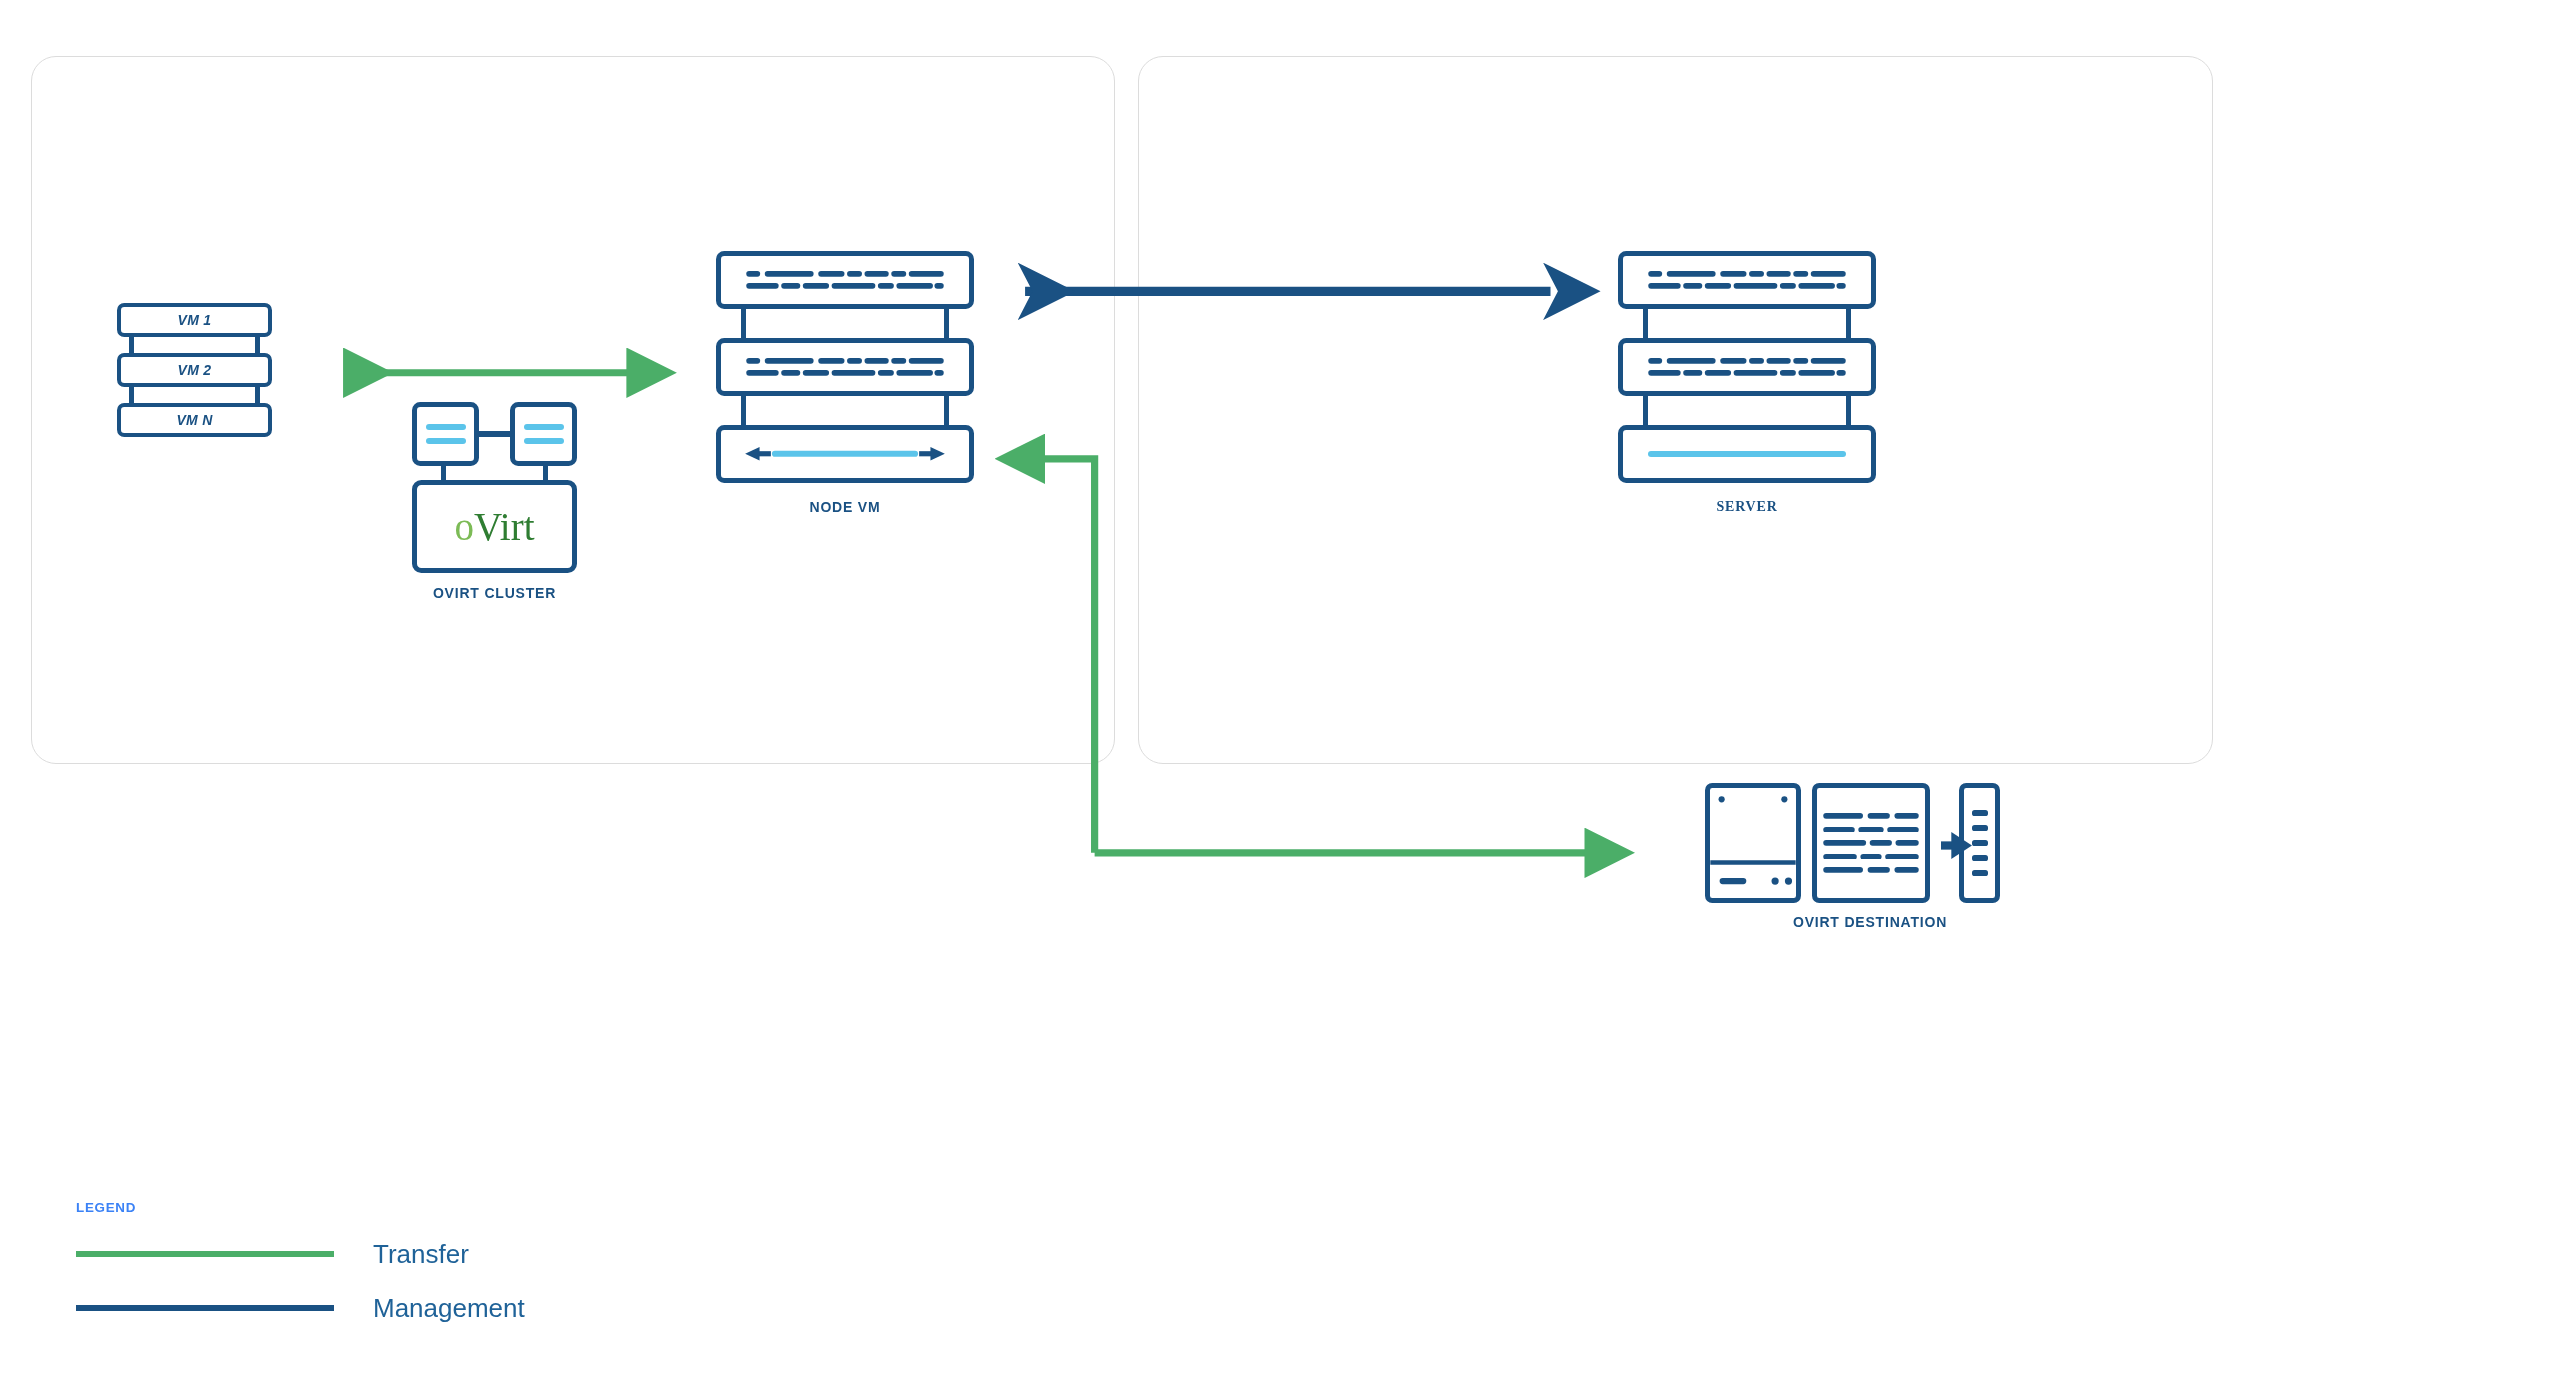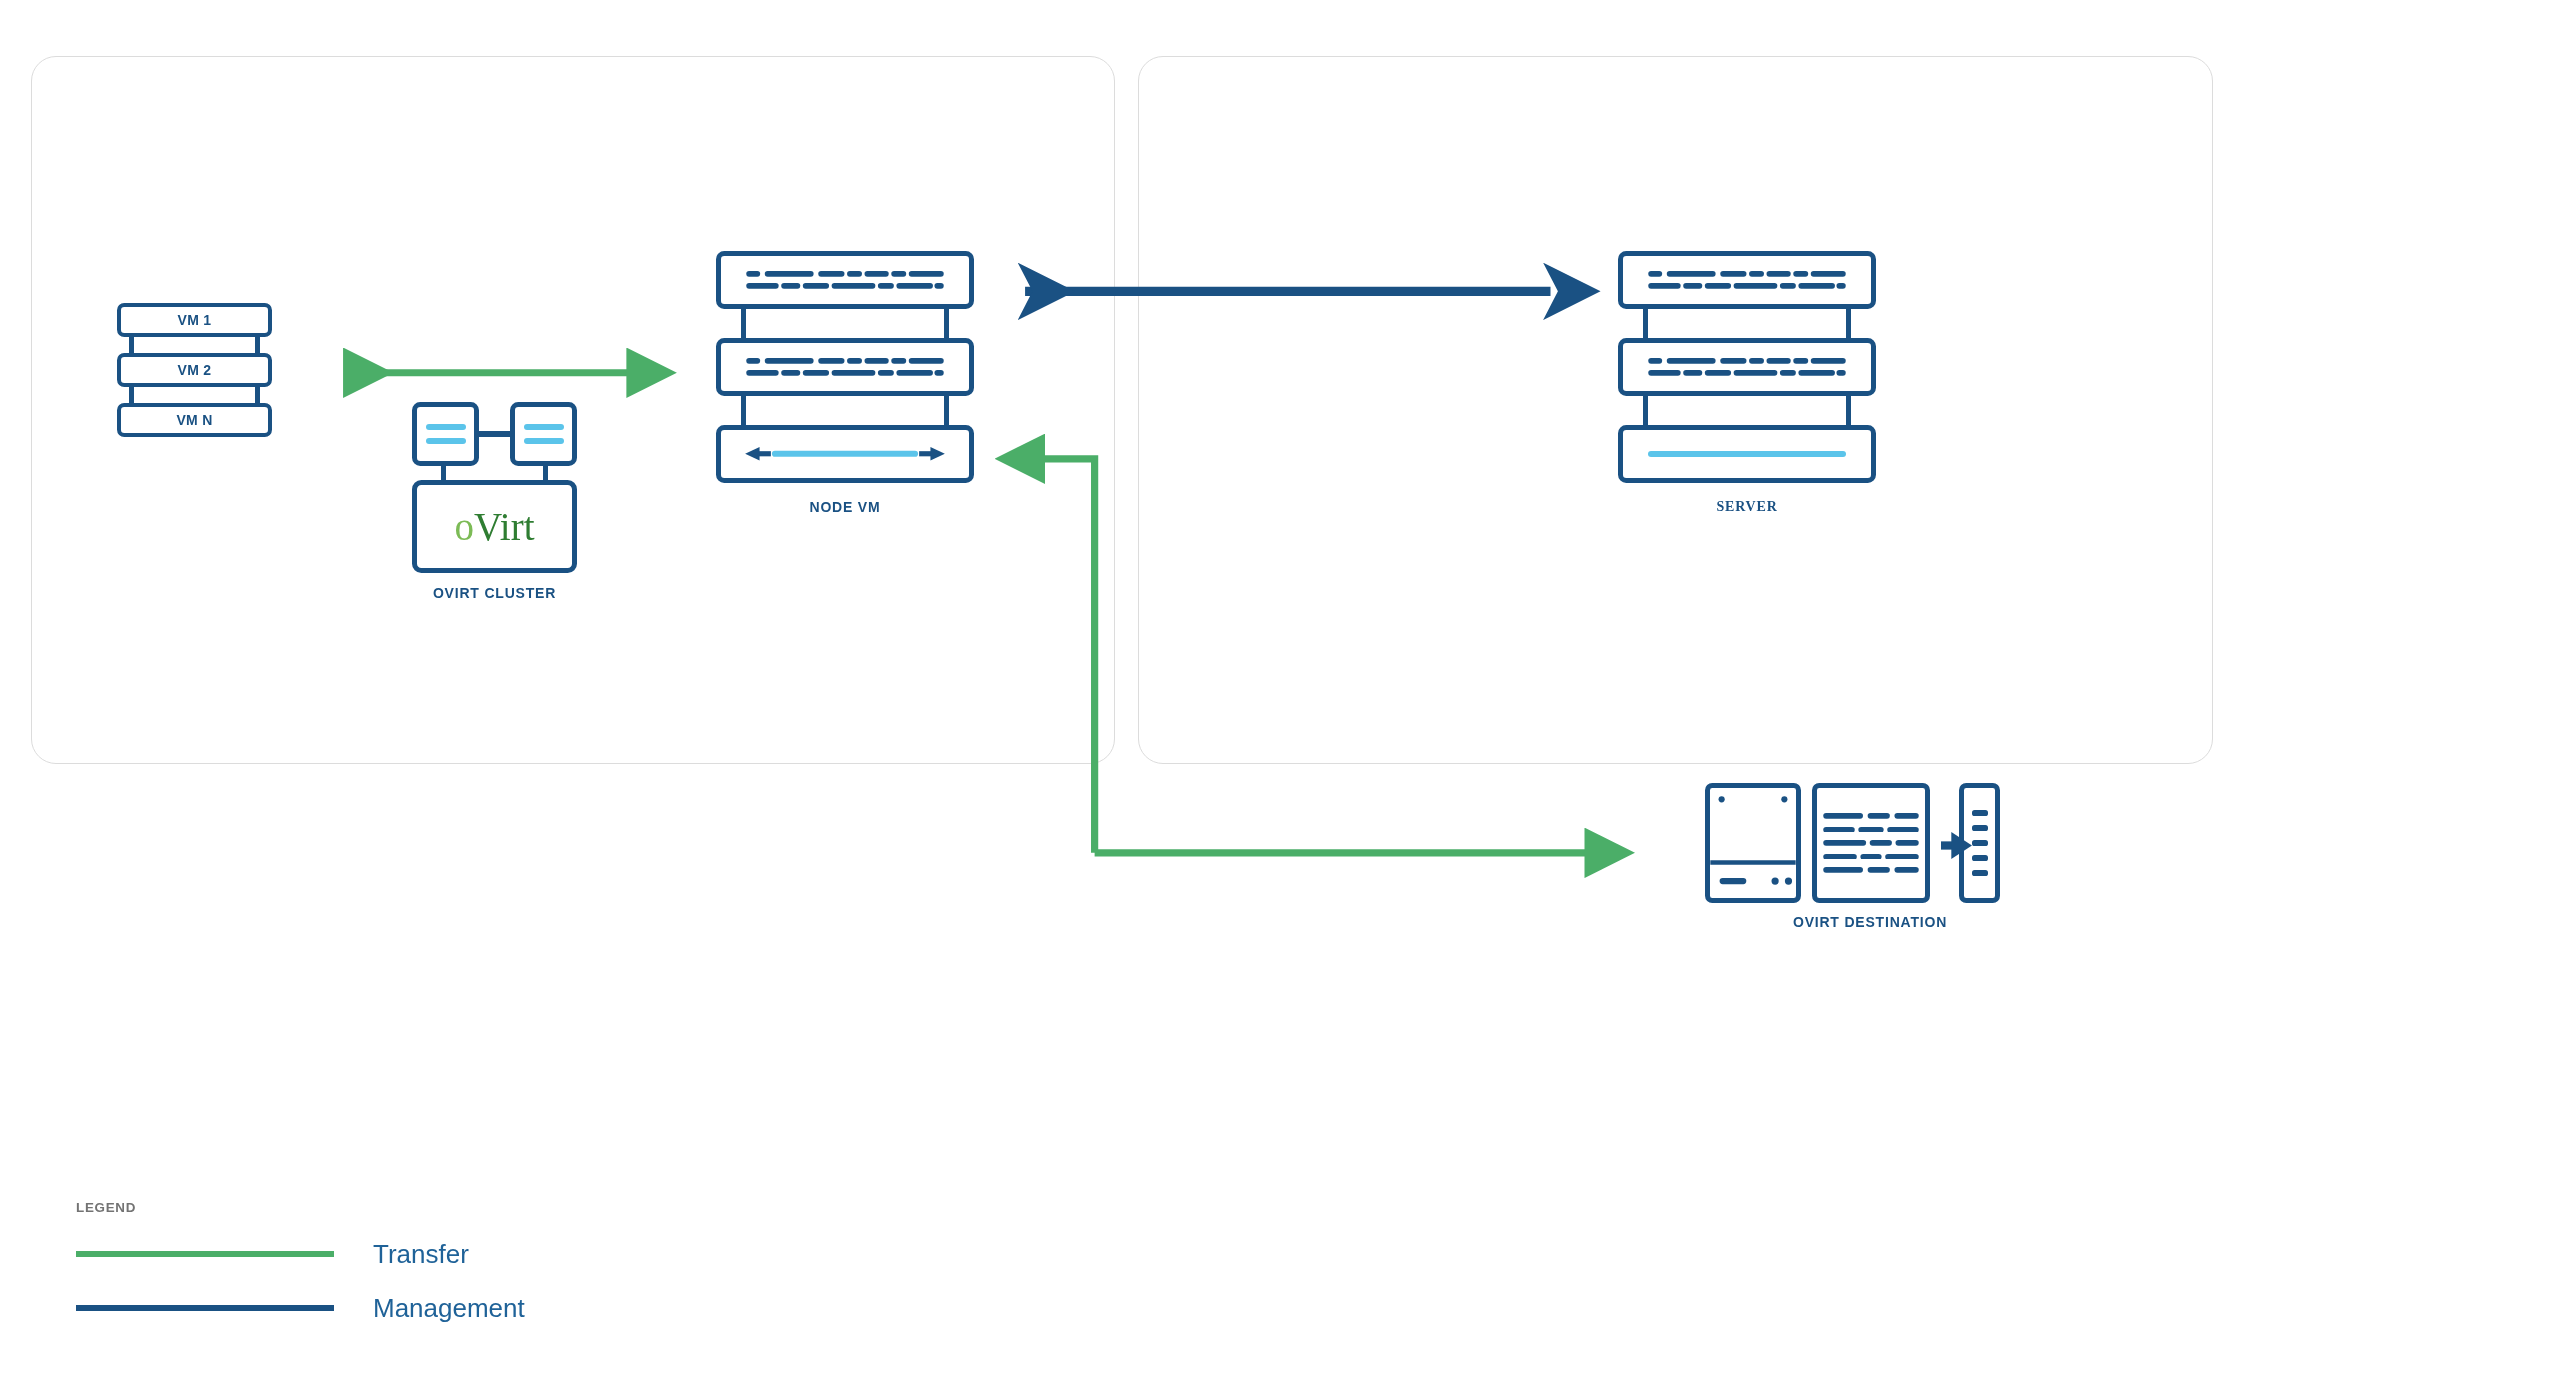--- a/index.html
+++ b/index.html
@@ -38,21 +38,21 @@
     position: absolute;
     color: #1a5183;
     font-weight: bold;
     font-size: 14px;
     letter-spacing: 0.8px;
     text-align: center;
     white-space: nowrap;
   }
 
   
-  #vm-stack { position: absolute; left: 117px; top: 303px; width: 155px; }
+  #vm-stack { position: absolute; left: 117px; top: 303px; width: 155px; font-style: italic; }
   .vm-slab {
     position: relative;
     box-sizing: border-box;
     width: 155px;
     height: 34px;
     border: 4.6px solid #1a5183;
     border-radius: 7.2px;
     background: #ffffff;
     color: #1a5183;
     font-weight: bold;
@@ -213,21 +213,21 @@
     color: #1f6298;
     font-size: 27px;
     line-height: 1.0;
     margin-bottom: 32px;
     white-space: nowrap;
   }
 
   
   #legend { position: absolute; left: 76px; top: 1200px; }
   #legend-title {
-    color: #737373;
+    color: #3b82f6;
     font-weight: bold;
     font-size: 13.4px;
     letter-spacing: 0.7px;
     margin-bottom: 26px;
   }
   .legend-row {
     display: flex;
     align-items: center;
     margin-bottom: 28px;
   }

